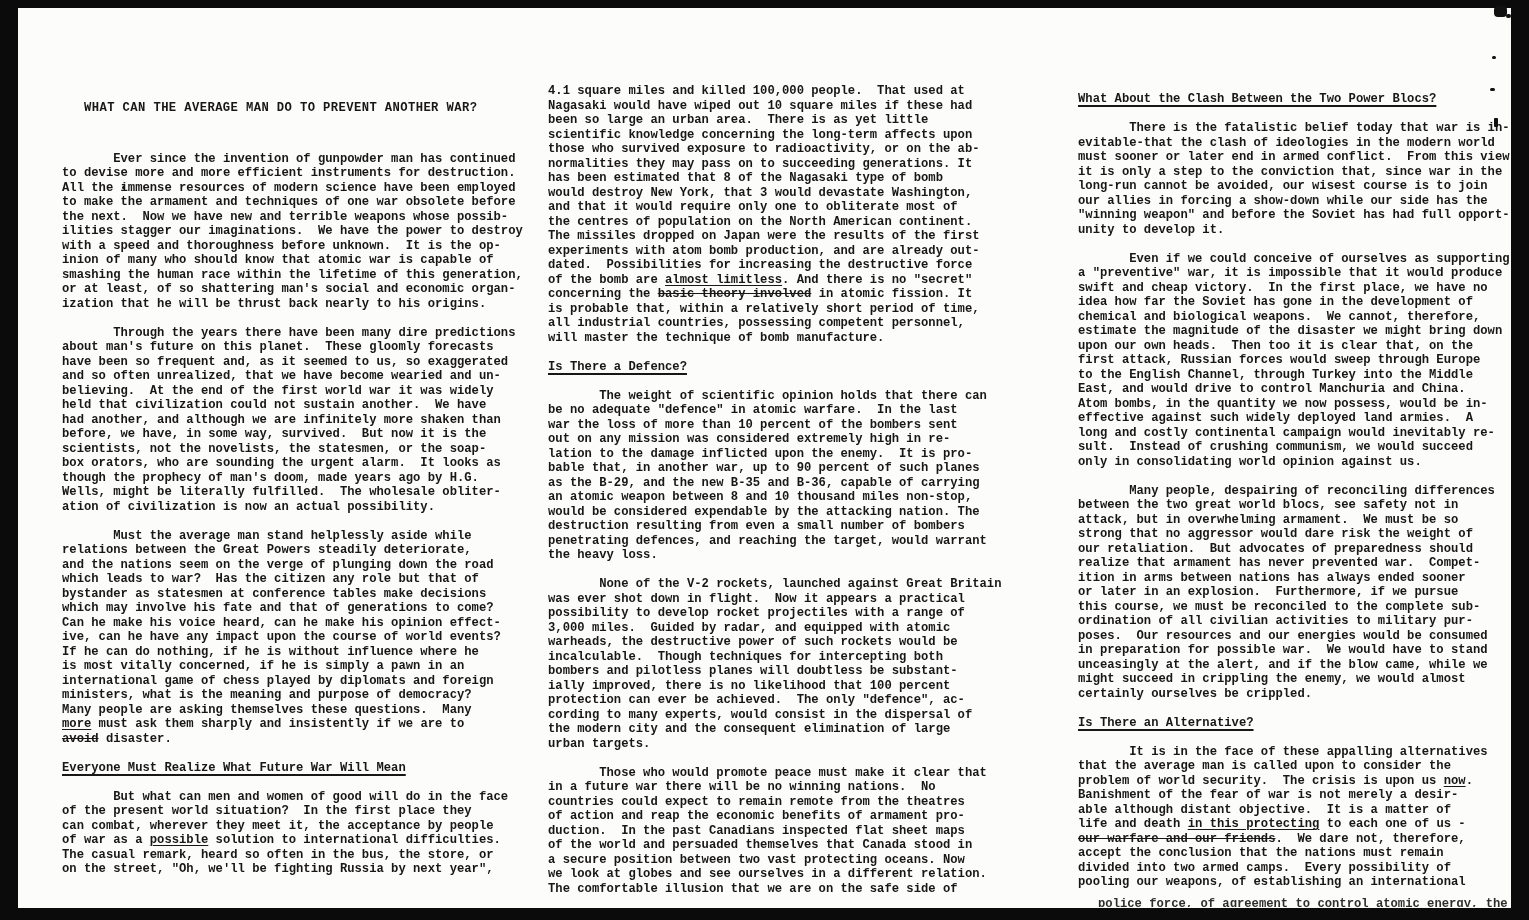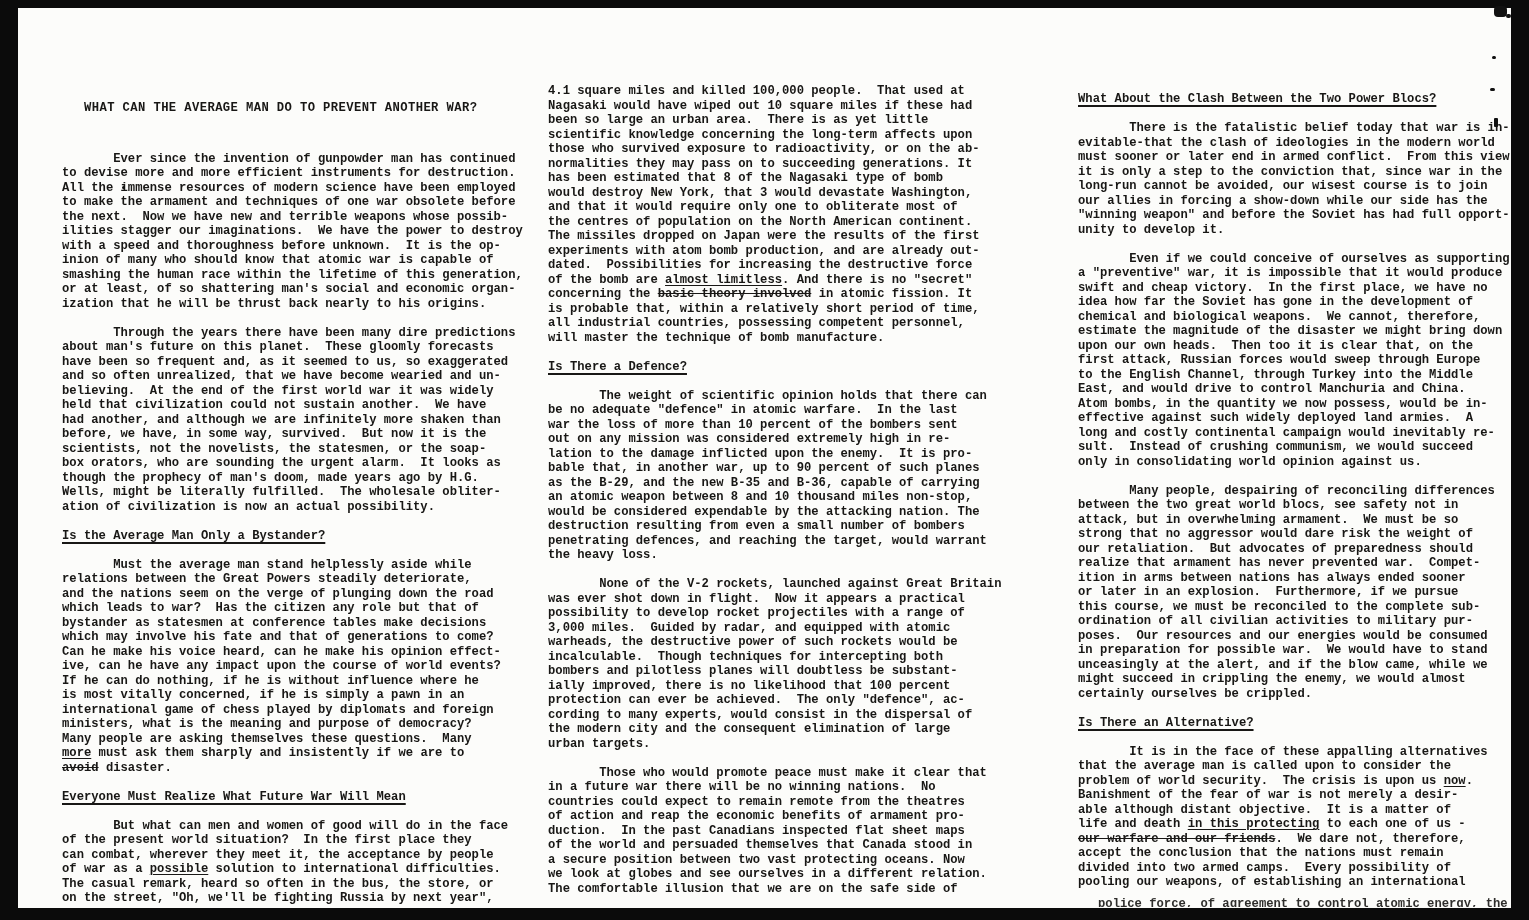--- a/index.html
+++ b/index.html
@@ -55,21 +55,21 @@
 have been so frequent and, as it seemed to us, so exaggerated
 and so often unrealized, that we have become wearied and un-
 believing.  At the end of the first world war it was widely
 held that civilization could not sustain another.  We have
 had another, and although we are infinitely more shaken than
 before, we have, in some way, survived.  But now it is the
 scientists, not the novelists, the statesmen, or the soap-
 box orators, who are sounding the urgent alarm.  It looks as
 though the prophecy of man's doom, made years ago by H.G.
 Wells, might be literally fulfilled.  The wholesale obliter-
-ation of civilization is now an actual possibility.</div><div class="block heading">Is the Average Man Only a Bystander?</div><div class="block para">       Must the average man stand helplessly aside while
+ation of civilization is now an actual possibility.</div><div class="block para">       Must the average man stand helplessly aside while
 relations between the Great Powers steadily deteriorate,
 and the nations seem on the verge of plunging down the road
 which leads to war?  Has the citizen any role but that of
 bystander as statesmen at conference tables make decisions
 which may involve his fate and that of generations to come?
 Can he make his voice heard, can he make his opinion effect-
 ive, can he have any impact upon the course of world events?
 If he can do nothing, if he is without influence where he
 is most vitally concerned, if he is simply a pawn in an
 international game of chess played by diplomats and foreign

